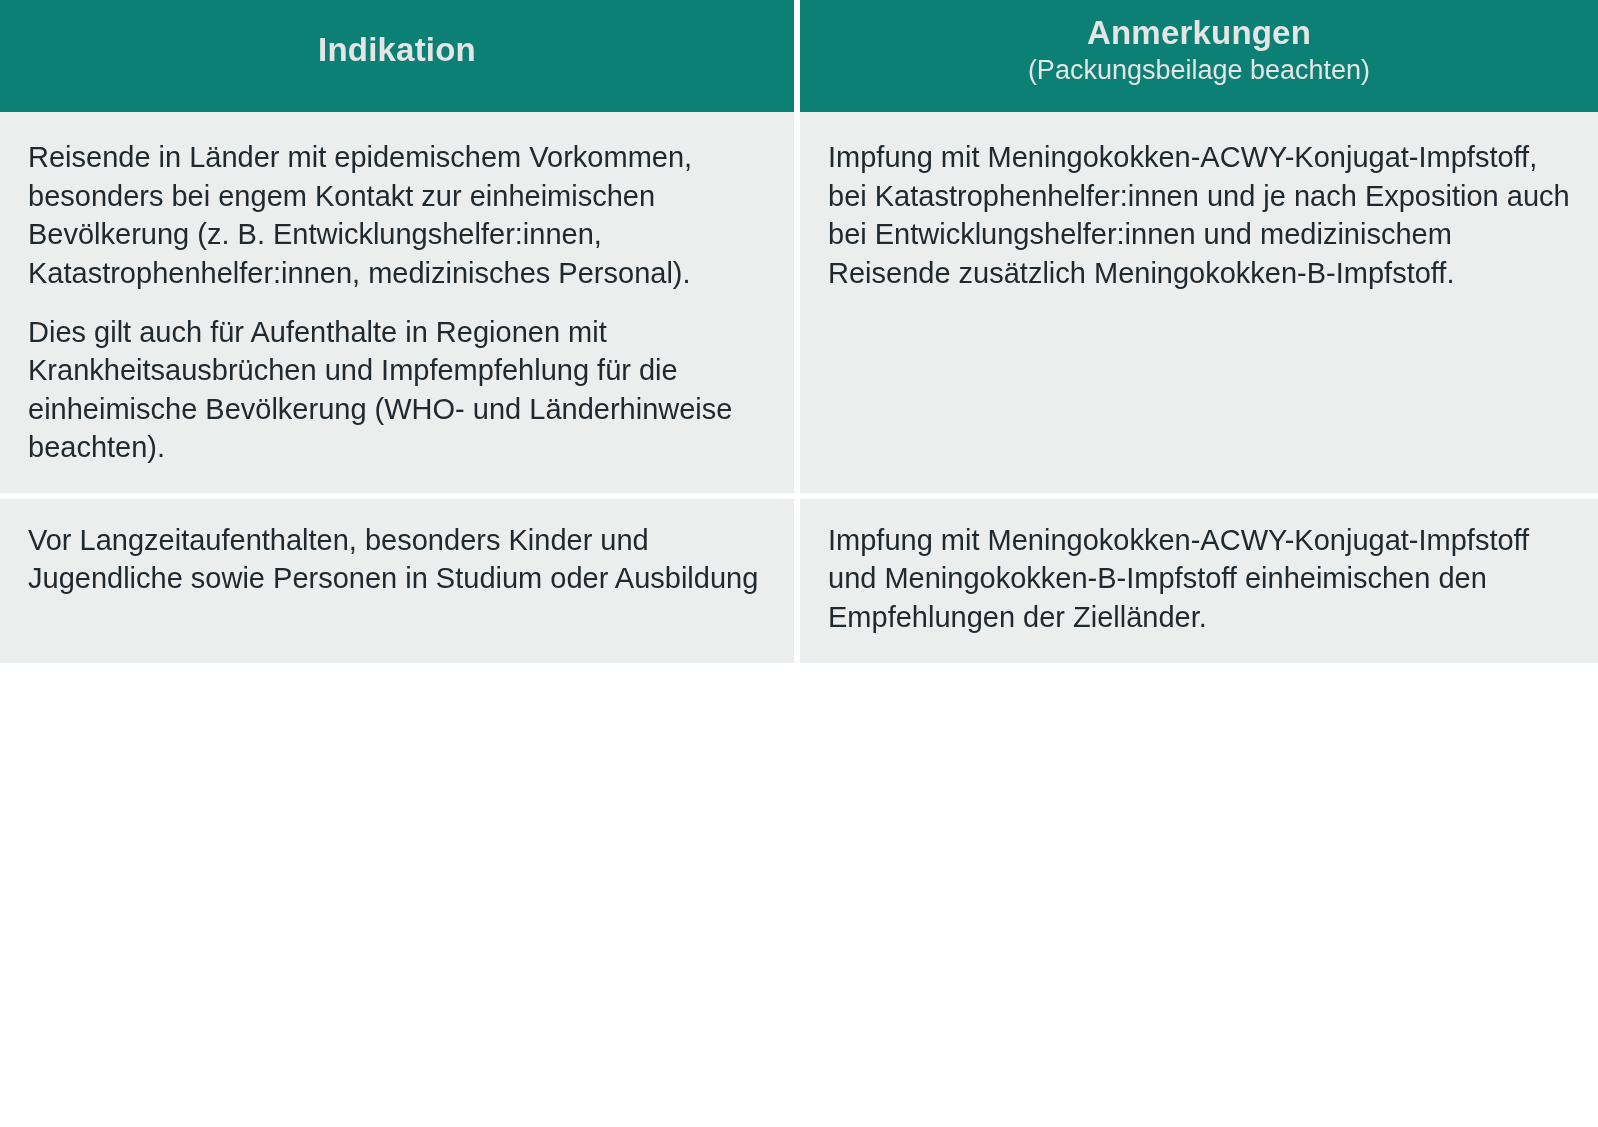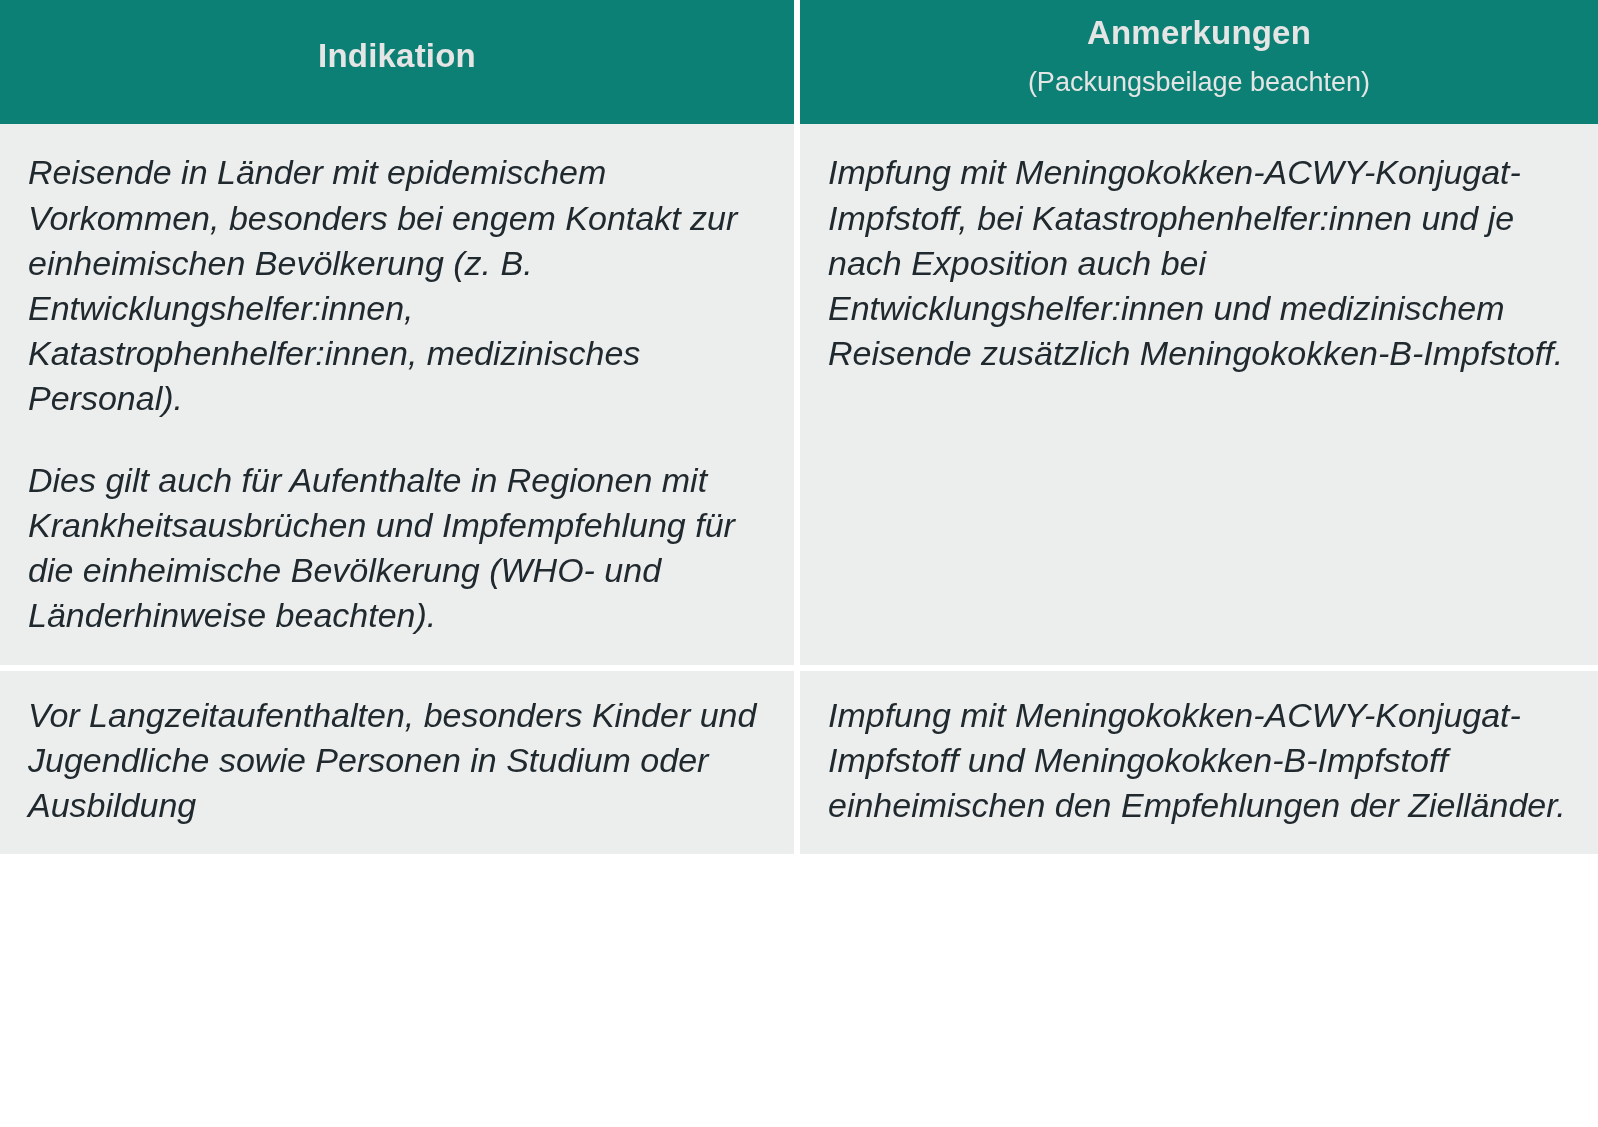--- a/index.html
+++ b/index.html
@@ -43,52 +43,51 @@
   .head-title {
     font-size: 33px;
     line-height: 1.15;
     letter-spacing: 0.2px;
   }
 
   .head-sub {
     font-size: 27px;
     font-weight: 400;
     line-height: 1.2;
-    margin-top: 14px;
+    margin-top: 2px;
   }
 
   tbody td {
     background: #eceded;
     vertical-align: top;
     padding: 22px 24px 26px 28px;
-    font-size: 34px;
+    font-size: 29px;
     line-height: 1.33;
     color: #20292e;
     border-bottom: 6px solid #ffffff;
     box-sizing: border-box;
-    font-style: italic;
   }
 
   tbody td.cell-left {
     border-right: 6px solid #ffffff;
   }
 
   tbody tr.row-first td {
     padding-top: 26px;
   }
 
   tbody tr:last-child td {
     border-bottom: none;
   }
 
   .para {
     margin: 0;
   }
   .para + .para {
-    margin-top: 36px;
+    margin-top: 20px;
   }
 </style>
 </head>
 <body>
 
 <table class="table">
   <colgroup>
     <col class="col-indikation">
     <col class="col-anmerkungen">
   </colgroup>

